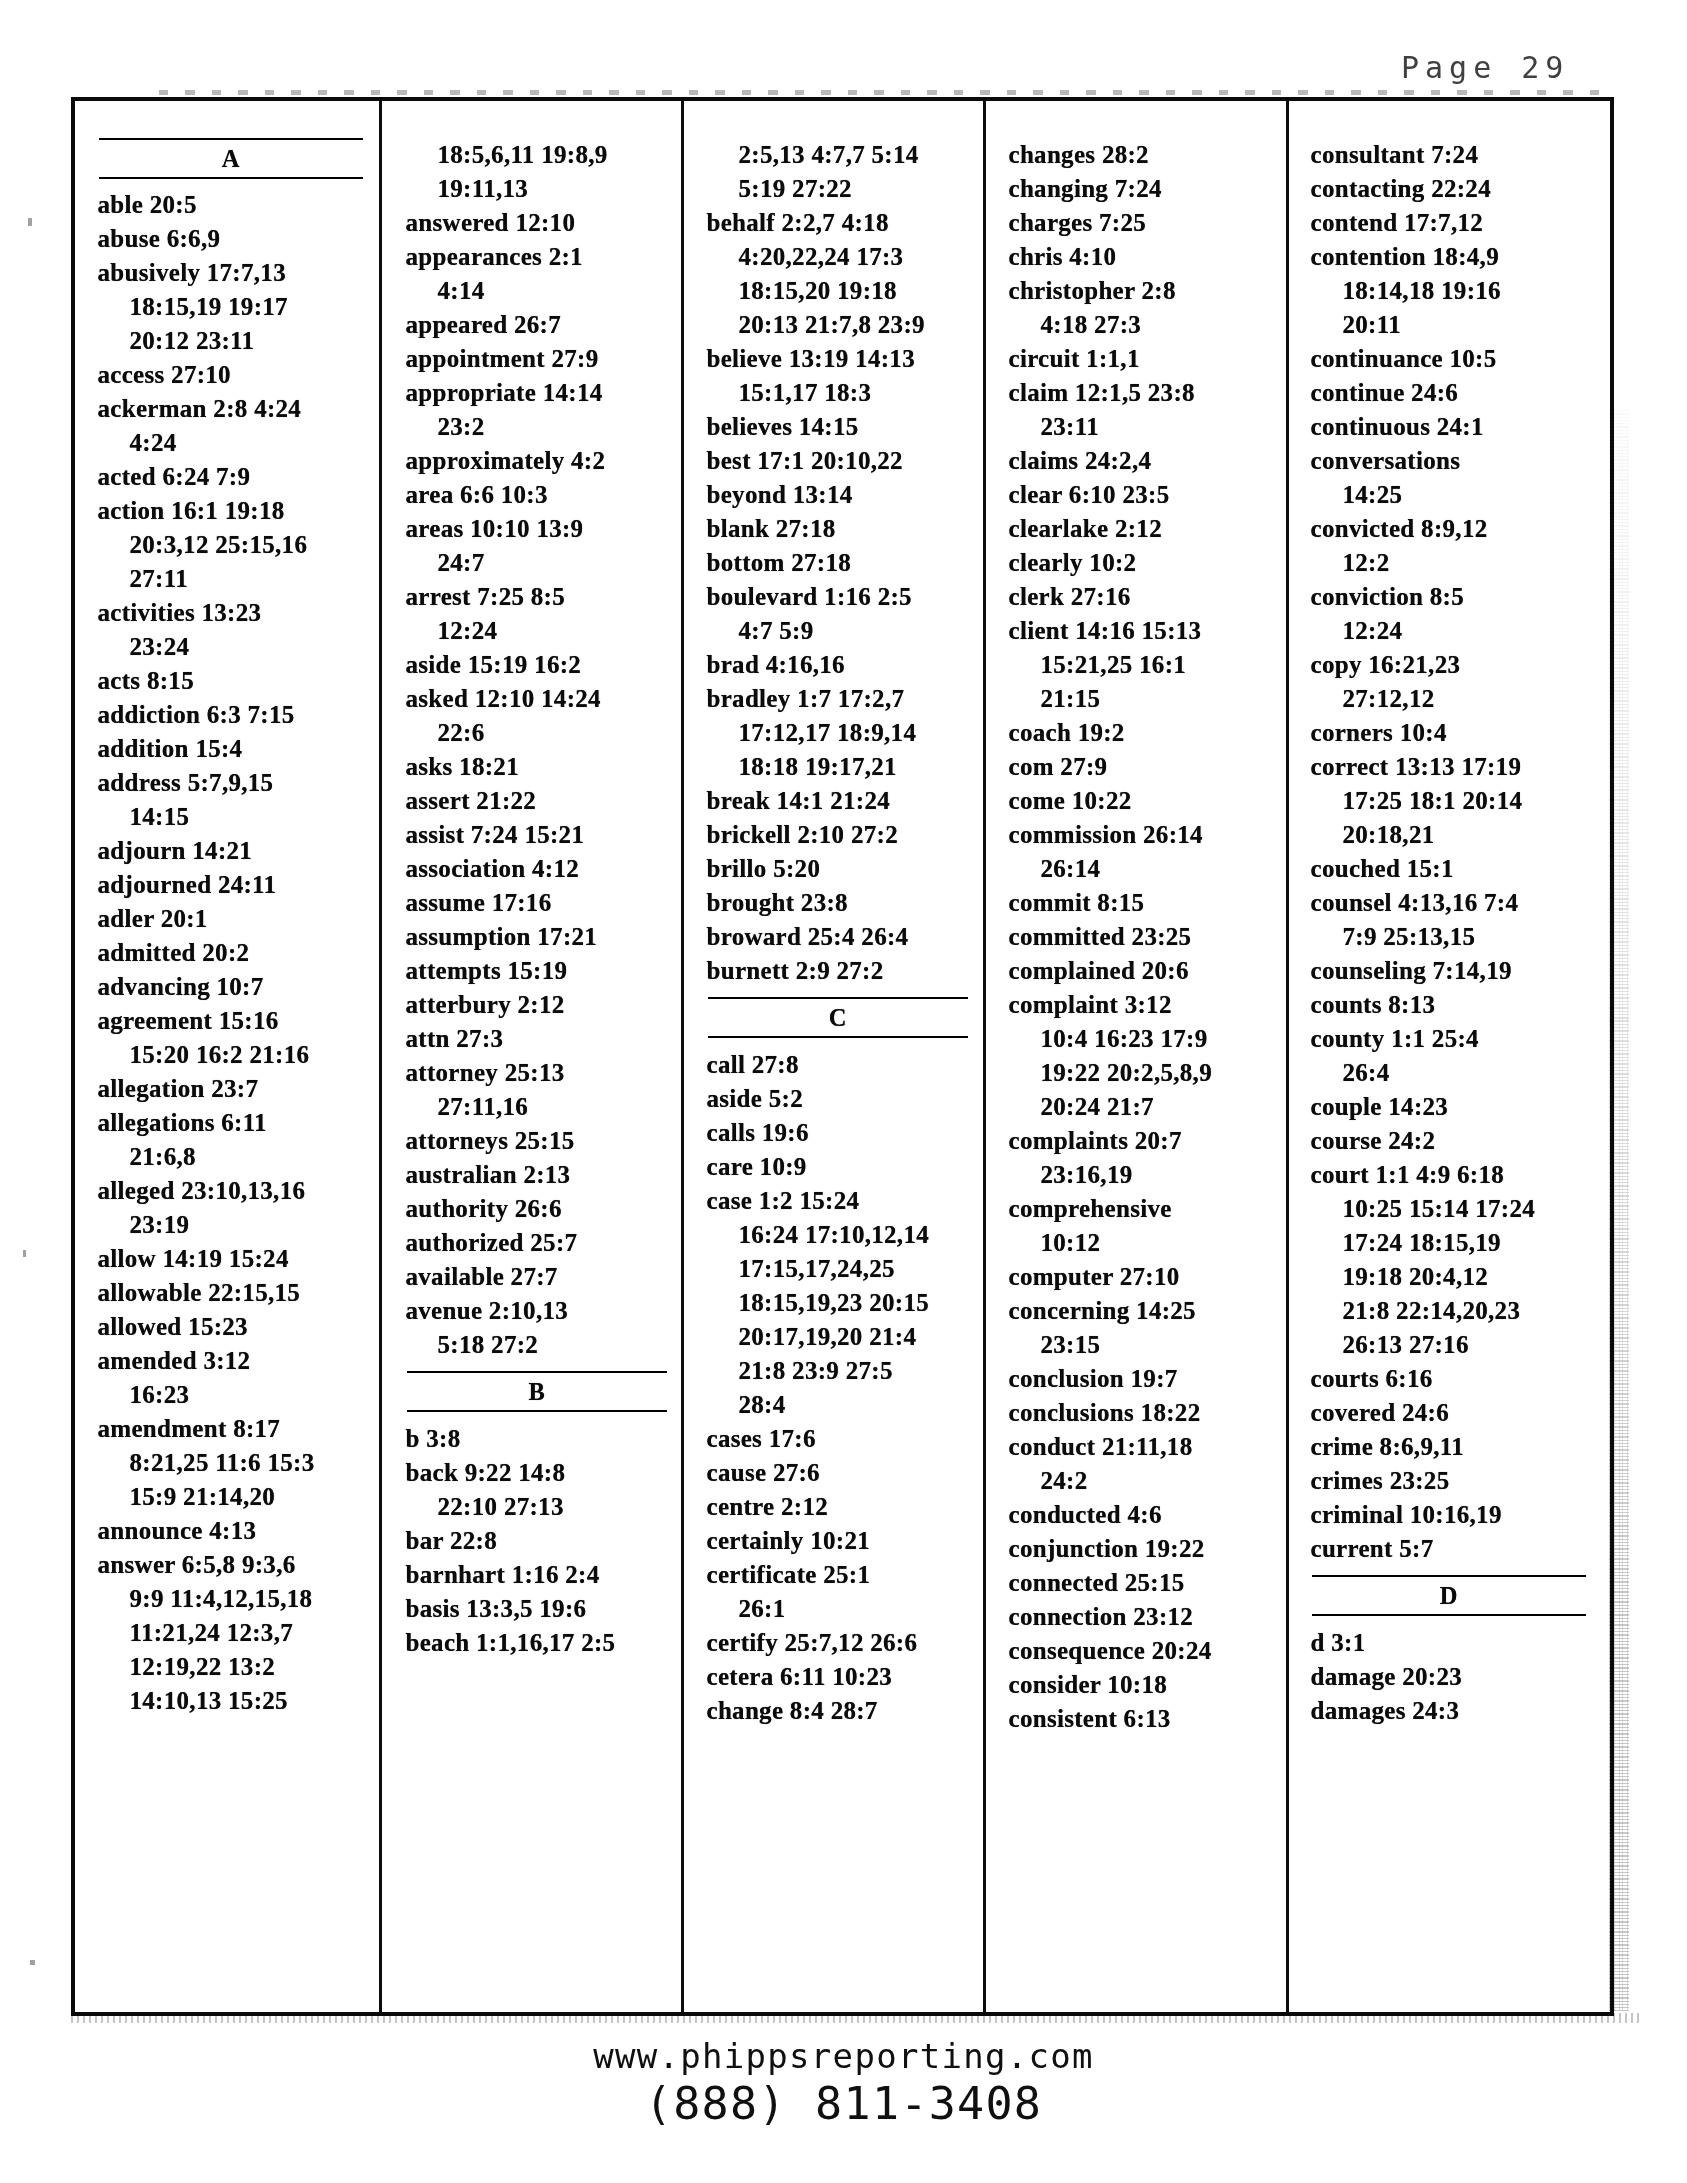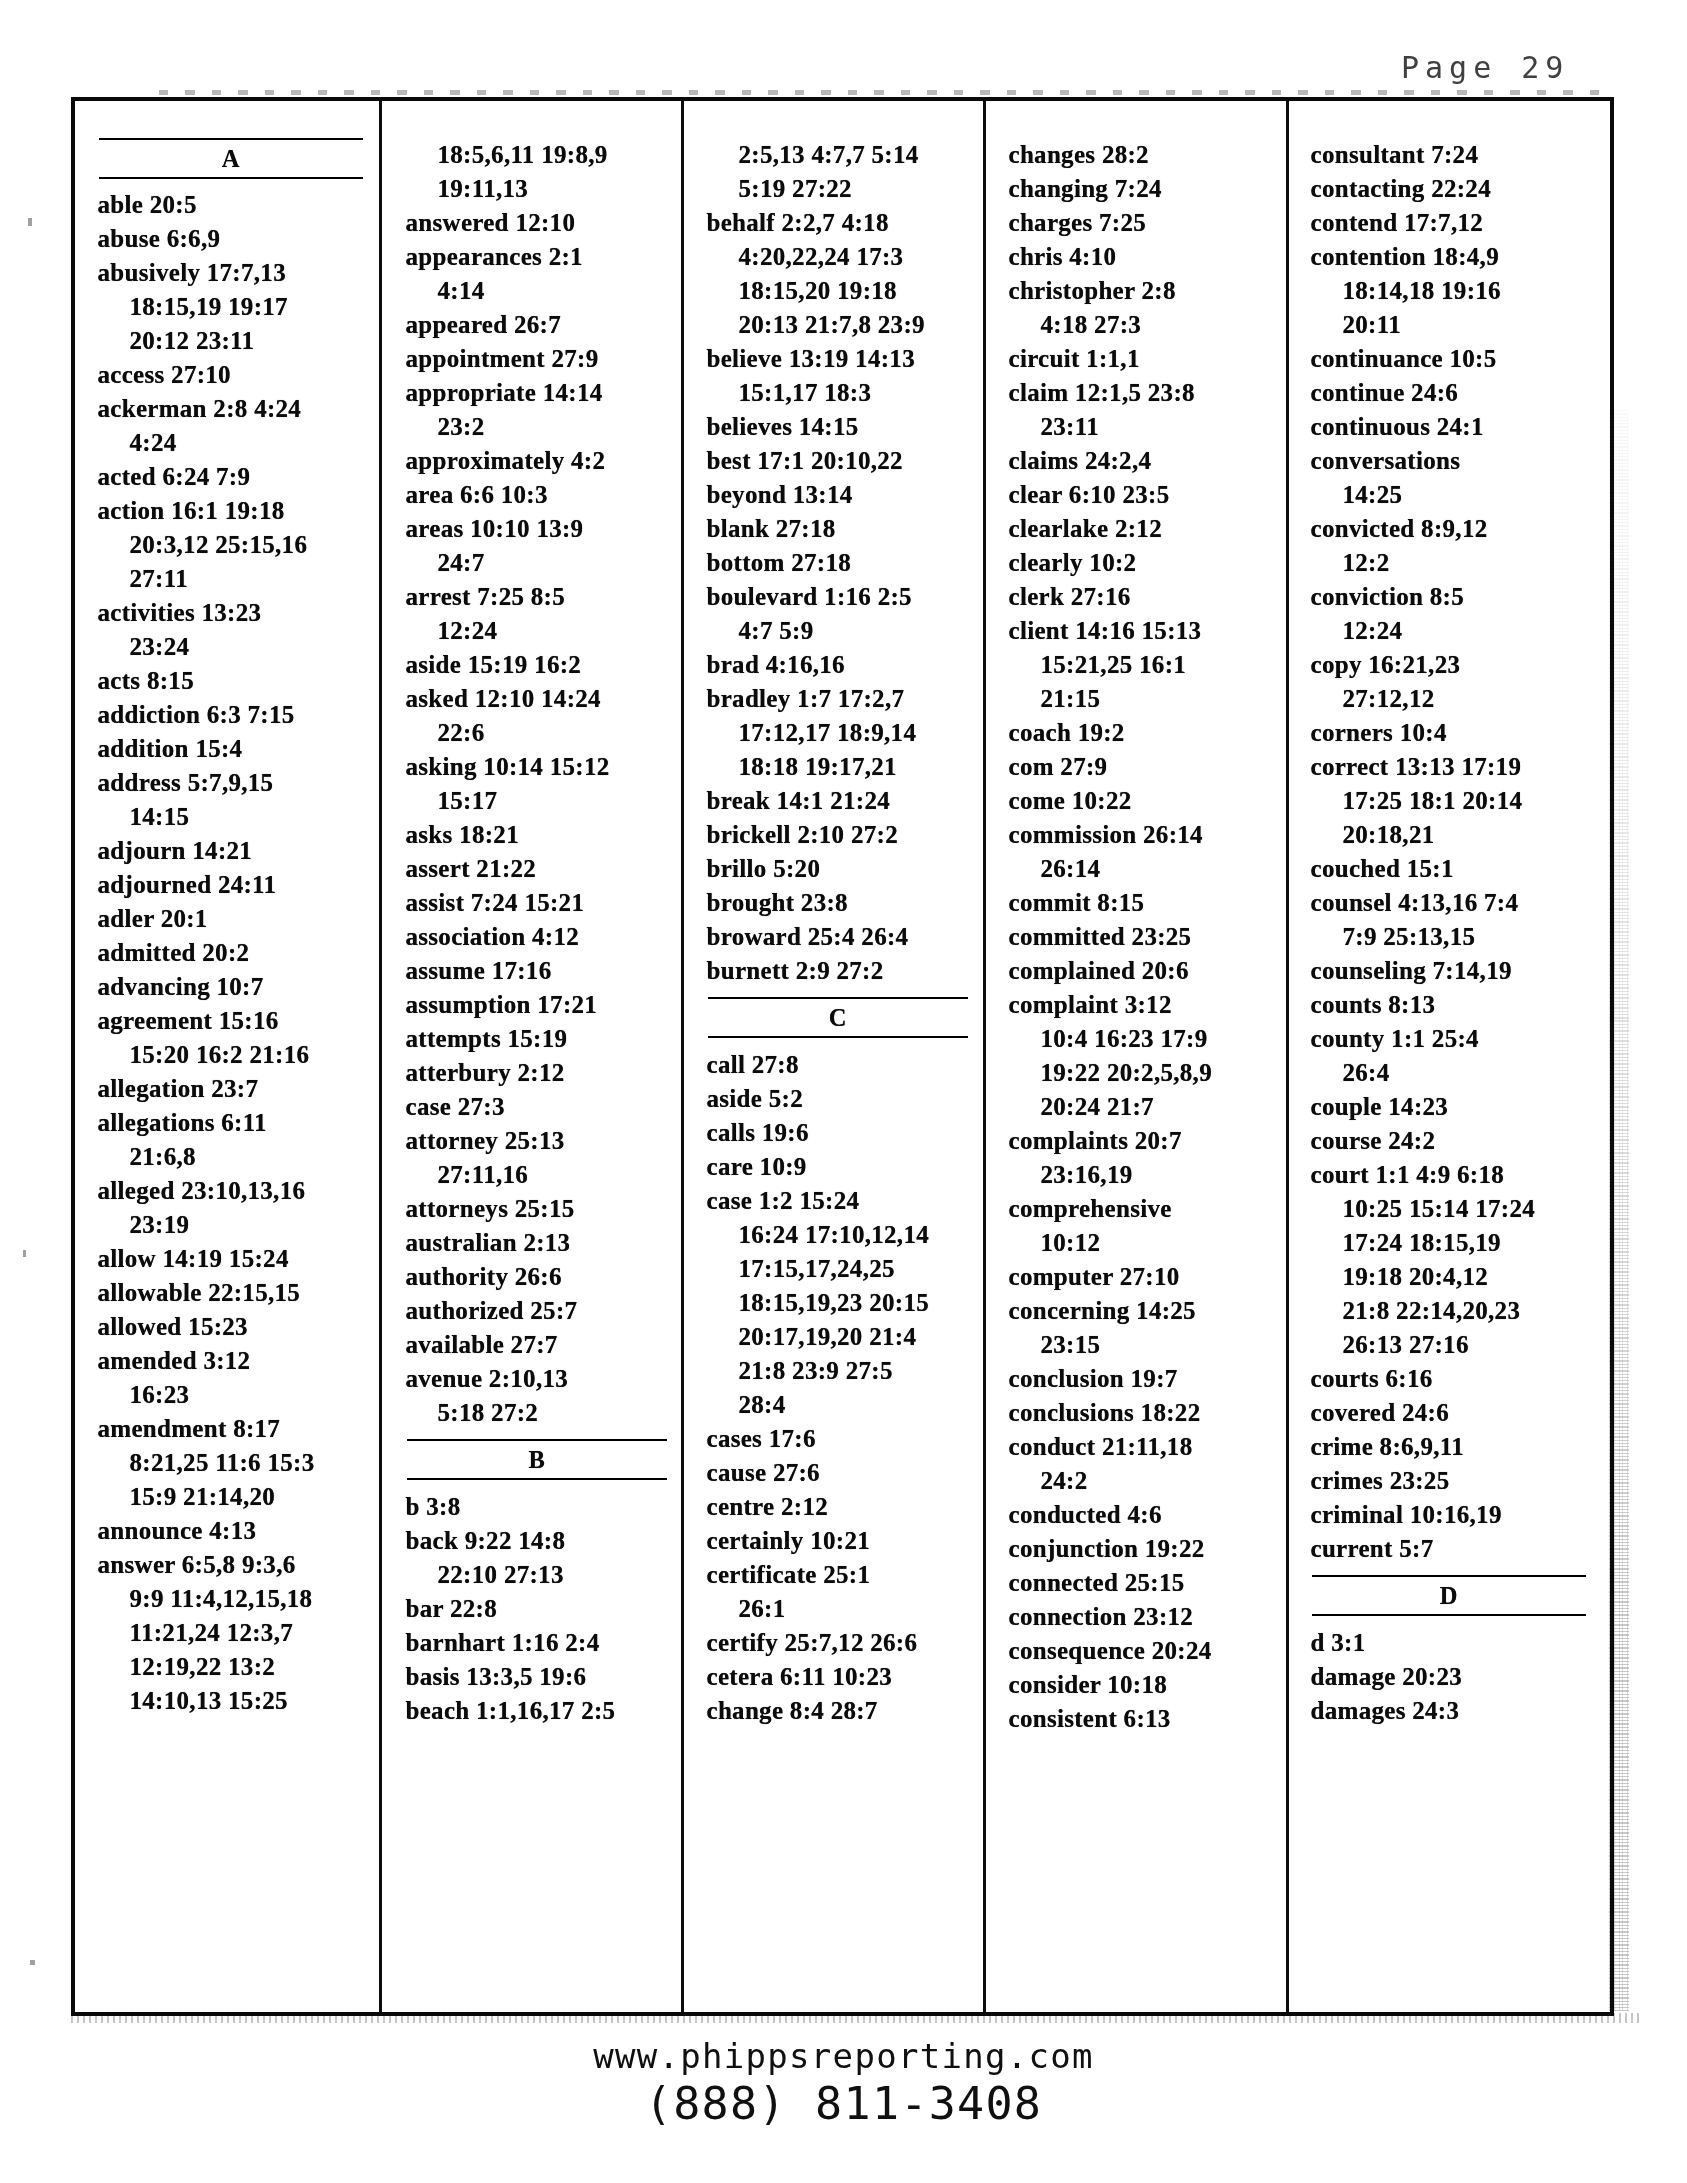--- a/index.html
+++ b/index.html
@@ -222,24 +222,20 @@
         <div class="line cont">12:24</div>
       </div>
       <div class="entry">
         <div class="line">aside 15:19 16:2</div>
       </div>
       <div class="entry">
         <div class="line">asked 12:10 14:24</div>
         <div class="line cont">22:6</div>
       </div>
       <div class="entry">
-        <div class="line">asking 10:14 15:12</div>
-        <div class="line cont">15:17</div>
-      </div>
-      <div class="entry">
         <div class="line">asks 18:21</div>
       </div>
       <div class="entry">
         <div class="line">assert 21:22</div>
       </div>
       <div class="entry">
         <div class="line">assist 7:24 15:21</div>
       </div>
       <div class="entry">
         <div class="line">association 4:12</div>
@@ -250,21 +246,21 @@
       <div class="entry">
         <div class="line">assumption 17:21</div>
       </div>
       <div class="entry">
         <div class="line">attempts 15:19</div>
       </div>
       <div class="entry">
         <div class="line">atterbury 2:12</div>
       </div>
       <div class="entry">
-        <div class="line">case 27:3</div>
+        <div class="line">attn 27:3</div>
       </div>
       <div class="entry">
         <div class="line">attorney 25:13</div>
         <div class="line cont">27:11,16</div>
       </div>
       <div class="entry">
         <div class="line">attorneys 25:15</div>
       </div>
       <div class="entry">
         <div class="line">australian 2:13</div>

